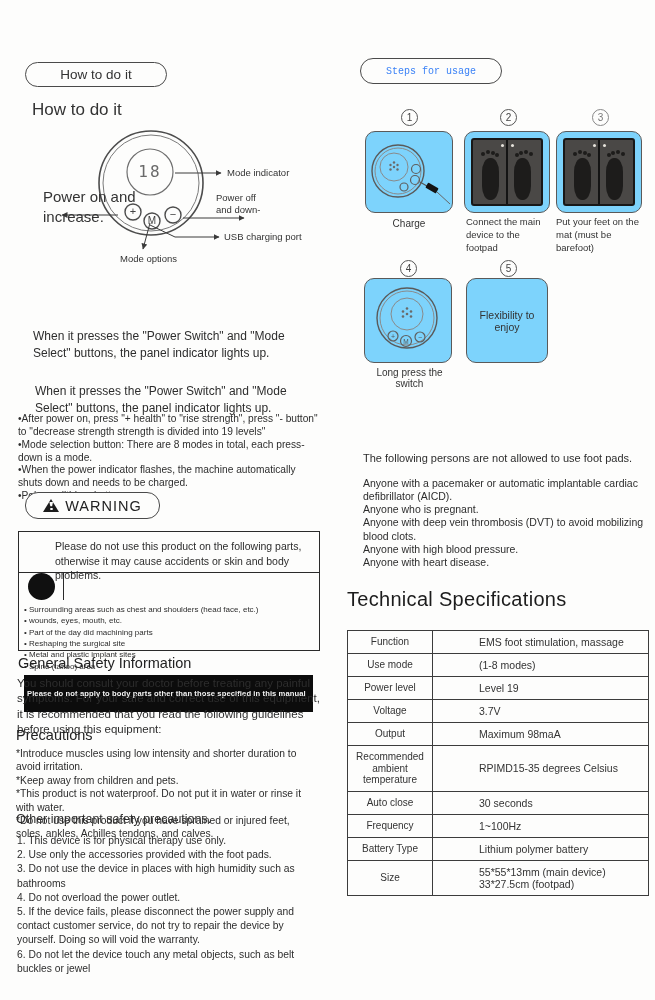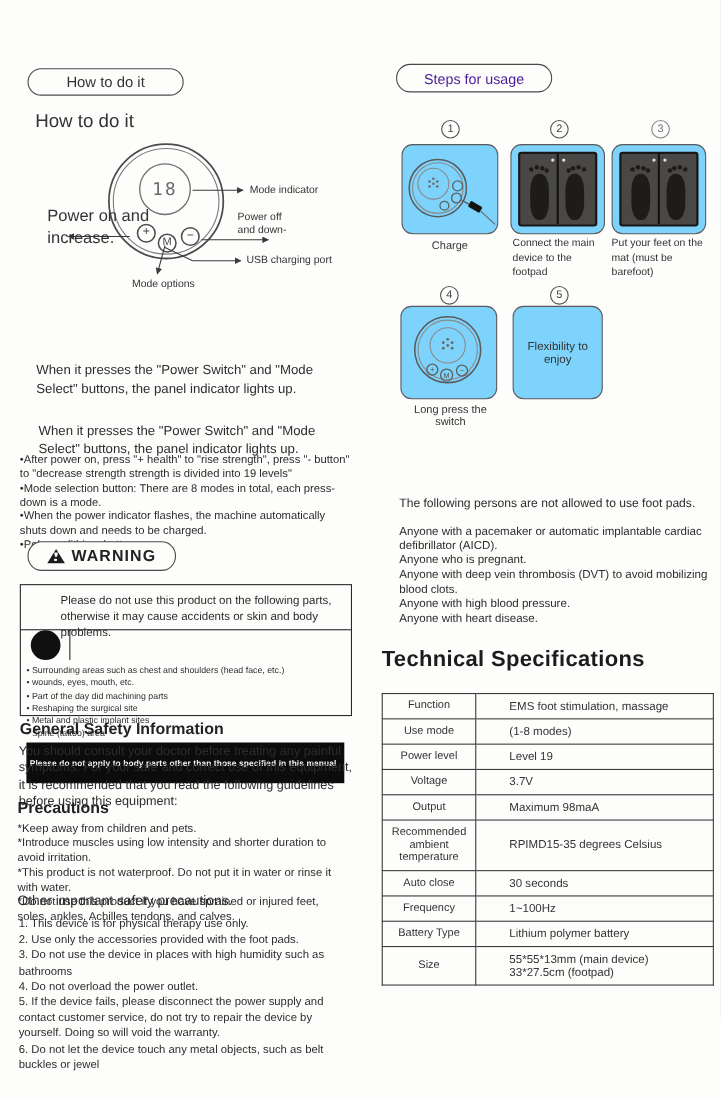--- a/index.html
+++ b/index.html
@@ -16,26 +16,26 @@
   .pad{position:absolute;left:6px;top:6px;right:6px;bottom:6px;background:#4a4846;
        border:2px solid #181818;border-radius:3px;overflow:hidden;}
   .pad .split{position:absolute;left:50%;top:0;bottom:0;width:2px;background:#141414;margin-left:-1px;}
   .pad .dot{position:absolute;width:3px;height:3px;border-radius:50%;background:#e5e2da;top:4px;}
   .foot{position:absolute;width:24px;height:52px;top:10px;}
   .foot .sole{position:absolute;left:3px;top:8px;width:17px;height:42px;border-radius:8px/14px;background:#1d1c1b;}
   .foot .toe{position:absolute;width:4px;height:4px;border-radius:50%;background:#1d1c1b;top:2px;}
   table.spec{border-collapse:collapse;width:302px;font-size:10.5px;color:#333;}
   table.spec td{border:1.2px solid #3c3c3c;padding:5px 4px;}
   table.spec td.l{width:76px;text-align:center;font-size:10px;line-height:1.15;}
-  table.spec td.v{padding-left:30px;}
+  table.spec td.v{padding-left:46px;}
   .warnbox{border:1.6px solid #2a2a2a;box-sizing:border-box;background:#fdfdfc;}
   .blackbar{background:#0c0c0c;color:#f5f5f5;font-weight:bold;font-size:7.6px;
             padding:14px 3px;letter-spacing:0.1px;}
   .seg{font-family:"DejaVu Sans Mono",monospace;color:#6a6a6a;letter-spacing:2px;}
-  .h-bold{font-weight:bold;color:#222;}
+  .h-bold{font-weight:normal;color:#222;}
 </style>
 </head>
 <body>
 
 <div id="page">
 
   <div class="abs pill" style="left:25px;top:62px;width:140px;height:23px;font-size:13.5px;color:#333;">
     <span>How to do it</span>
   </div>
 
@@ -110,37 +110,37 @@
         <div class="blackbar" style="margin-top:3px;">Please do not apply to body parts other than those specified in this manual</div>
       </div>
     </div>
   </div>
 
   <div class="abs h-bold" style="left:18px;top:655px;font-size:14.5px;">General Safety Information</div>
   <div class="abs" style="left:17px;top:676px;width:303px;font-size:11.5px;line-height:1.33;color:#2d2d2d;">You should consult your doctor before treating any painful symptoms. For your safe and correct use of this equipment, it is recommended that you read the following guidelines before using this equipment:</div>
 
   <div class="abs h-bold" style="left:16px;top:727px;font-size:14.5px;">Precautions</div>
   <div class="abs" style="left:16px;top:747px;width:302px;font-size:10.3px;line-height:1.3;color:#2d2d2d;">
+    <div>*Introduce muscles using low intensity and shorter duration to avoid irritation.</div>
     <div>*Keep away from children and pets.</div>
-    <div>*Introduce muscles using low intensity and shorter duration to avoid irritation.</div>
     <div>*This product is not waterproof. Do not put it in water or rinse it with water.</div>
     <div>*Do not use this product if you have sprained or injured feet, soles, ankles, Achilles tendons, and calves.</div>
   </div>
 
   <div class="abs" style="left:16px;top:812px;font-size:12.5px;color:#2d2d2d;">Other important safety precautions.</div>
   <div class="abs" style="left:17px;top:834px;width:302px;font-size:10.3px;line-height:1.38;color:#2d2d2d;">
     <div>1. This device is for physical therapy use only.</div>
     <div>2. Use only the accessories provided with the foot pads.</div>
     <div>3. Do not use the device in places with high humidity such as bathrooms</div>
     <div>4. Do not overload the power outlet.</div>
     <div>5. If the device fails, please disconnect the power supply and contact customer service, do not try to repair the device by yourself. Doing so will void the warranty.</div>
     <div>6. Do not let the device touch any metal objects, such as belt buckles or jewel</div>
   </div>
 
-  <div class="abs pill" style="left:360px;top:58px;width:140px;height:24px;font-size:13px;color:#4c1d95;">
+  <div class="abs pill" style="left:360px;top:58px;width:140px;height:24px;font-size:10px;color:#3b82f6;font-family:Liberation Mono, monospace;">
     <span>Steps for usage</span>
   </div>
 
   <div class="abs stepnum" style="left:401px;top:109px;">
       <span>1</span>
     </div>
   <div class="abs stepnum" style="left:500px;top:109px;">
       <span>2</span>
     </div>
   <div class="abs stepnum" style="left:592px;top:109px;color:#777;border-color:#888;">

